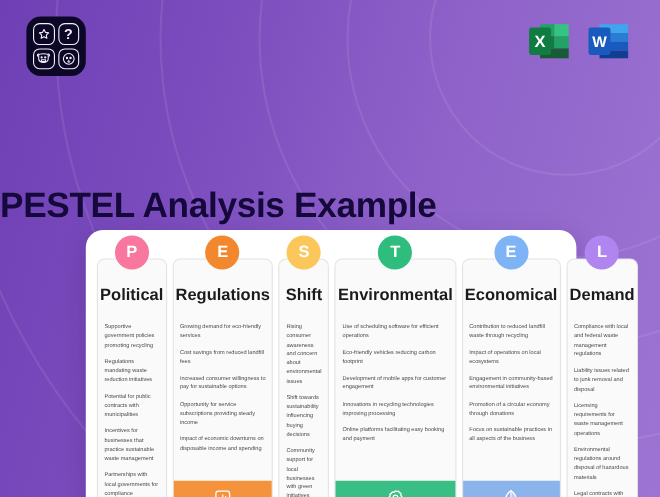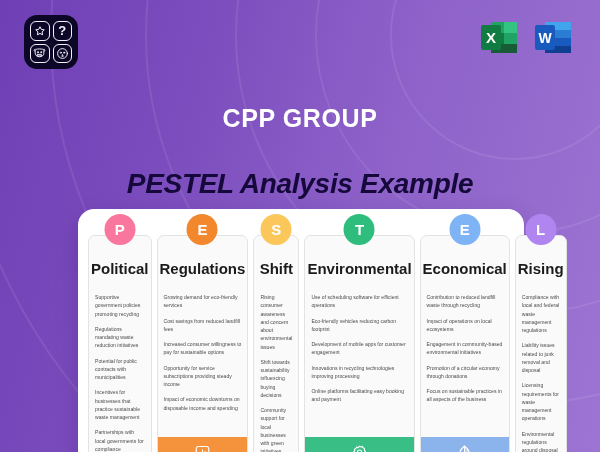--- a/index.html
+++ b/index.html
@@ -58,26 +58,25 @@
   #brand-title {
     position: absolute; left: 0; right: 0; top: 104px;
     text-align: center;
     color: #ffffff;
     font-size: 25px;
     font-weight: bold;
     letter-spacing: 0.6px;
   }
   #main-title {
     position: absolute; left: 0; right: 0; top: 168px;
-    text-align: center;
+    text-align: left;
     color: #14093a;
-    font-size: 28px;
+    font-size: 32px;
     font-weight: bold;
     letter-spacing: -0.3px;
-    font-style: italic;
   }
 
   
   #card {
     position: absolute;
     left: 78px; top: 209px;
     width: 446px; height: 260px;
     background: #ffffff;
     border-radius: 16px;
     box-shadow: 0 8px 24px rgba(30,10,70,0.18);
@@ -196,21 +195,20 @@
     <svg width="46" height="46" viewBox="0 0 46 46">
       <rect x="13" y="8" width="26" height="8" fill="#41a5ee"></rect>
       <rect x="13" y="16" width="26" height="8" fill="#2b7cd3"></rect>
       <rect x="13" y="24" width="26" height="8" fill="#185abd"></rect>
       <rect x="13" y="32" width="26" height="7" fill="#103f91"></rect>
       <rect x="3" y="11" width="20" height="25" rx="2.2" fill="#185abd"></rect>
       <text x="13" y="28.5" font-family="Liberation Sans, sans-serif" font-size="14" font-weight="bold" fill="#ffffff" text-anchor="middle">W</text>
     </svg>
   </div>
 
-  <div id="brand-title">CPP GROUP</div>
   <div id="main-title">PESTEL  Analysis Example</div>
 
   <div id="card">
     <div id="columns">
         <div class="col">
           <div class="badge" style="background: rgb(249, 119, 159);">P</div>
           <div class="col-title">Political</div>
           <div class="items">
             <div class="item">Supportive government policies promoting recycling</div>
             <div class="item">Regulations mandating waste reduction initiatives</div>
@@ -278,21 +276,21 @@
           <div class="col-footer" style="background: rgb(140, 180, 236);">
             <svg width="17" height="17" viewBox="0 0 24 24" fill="none" stroke="#ffffff" stroke-width="1.6" stroke-linejoin="round" stroke-linecap="round">
               <path d="M12 2.8c4.4 3.4 6.6 6.6 6.6 10.2 0 4-3 7.2-6.6 7.2s-6.6-3.2-6.6-7.2c0-3.6 2.2-6.8 6.6-10.2z"></path>
               <path d="M12 3.6v16.4" stroke-width="1.4"></path>
               <path d="M12 20.2c3.6 0 6.6-3.2 6.6-7.2 0-3.6-2.2-6.8-6.6-10.2z" fill="#ffffff" fill-opacity="0.38" stroke="none"></path>
             </svg>
           </div>
         </div>
         <div class="col">
           <div class="badge" style="background: rgb(176, 133, 239);">L</div>
-          <div class="col-title">Rising</div>
+          <div class="col-title">Demand</div>
           <div class="items">
             <div class="item">Compliance with local and federal waste management regulations</div>
             <div class="item">Liability issues related to junk removal and disposal</div>
             <div class="item">Licensing requirements for waste management operations</div>
             <div class="item">Environmental regulations around disposal of hazardous materials</div>
             <div class="item">Legal contracts with recycling centers and charities</div>
           </div>
         </div>
       </div>
   </div>

